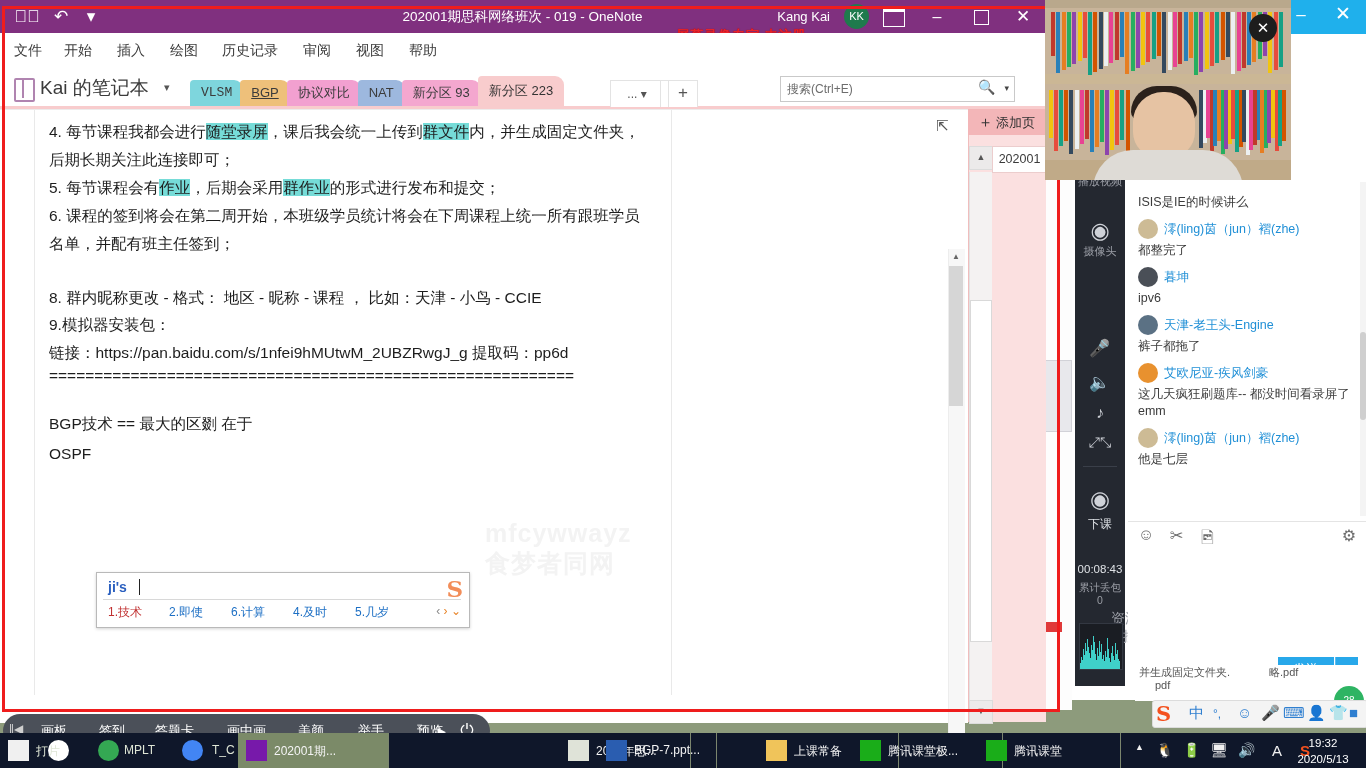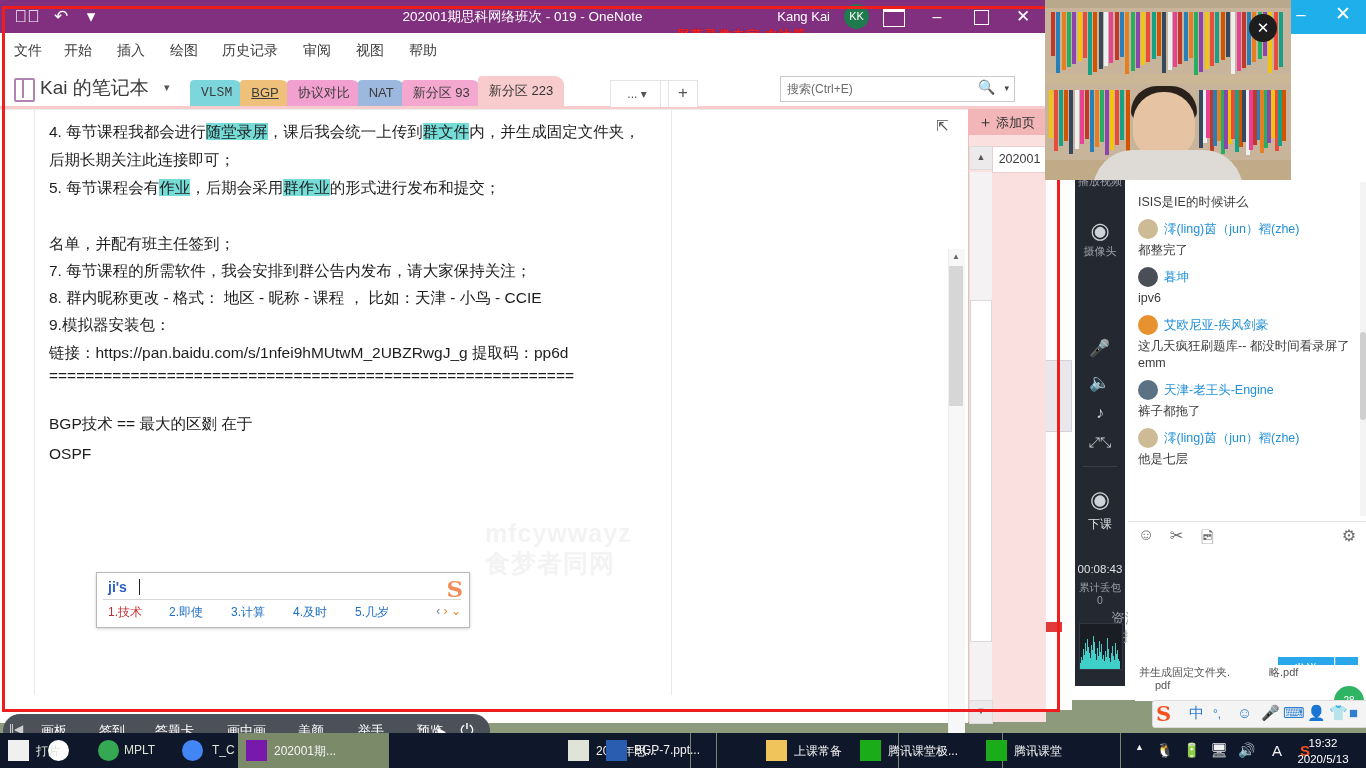--- a/index.html
+++ b/index.html
@@ -239,39 +239,39 @@
     <div class="sph">搜索(Ctrl+E)</div>
     <div class="smag">🔍</div>
     <div class="scar">▾</div>
   </div>
 
   <div class="page-canvas">
     <div class="note-area" id="note-host">
         <div class="nl" style="top: 11px;"><span>4. 每节课程我都会进行</span><span class="hl">随堂录屏</span><span>，课后我会统一上传到</span><span class="hl">群文件</span><span>内，并生成固定文件夹，</span></div>
         <div class="nl" style="top: 39px;"><span>后期长期关注此连接即可；</span></div>
         <div class="nl" style="top: 67px;"><span>5. 每节课程会有</span><span class="hl">作业</span><span>，后期会采用</span><span class="hl">群作业</span><span>的形式进行发布和提交；</span></div>
+        <div class="nl" style="top: 95px;"><span>6. 课程的签到将会在第二周开始，本班级学员统计将会在下周课程上统一所有跟班学员</span></div>
         <div class="nl" style="top: 123px;"><span>名单，并配有班主任签到；</span></div>
-        <div class="nl" style="top: 150px;"><span>7. 每节课程的所需软件，我会安排到群公告内发布，请大家保持关注；</span></div>
         <div class="nl" style="top: 177px;"><span>8. 群内昵称更改 - 格式： 地区 - 昵称 - 课程 ， 比如：天津 - 小鸟 - CCIE</span></div>
         <div class="nl" style="top: 204px;"><span>9.模拟器安装包：</span></div>
         <div class="nl" style="top: 232px;"><span>链接：https://pan.baidu.com/s/1nfei9hMUtwM_2UBZRwgJ_g   提取码：pp6d</span></div>
         <div class="nl" style="top: 255px;"><span>==========================================================</span></div>
         <div class="nl" style="top: 303px;"><span>BGP技术 == 最大的区剟 在于</span></div>
         <div class="nl" style="top: 333px;"><span>OSPF</span></div>
       </div>
     <div class="watermark">mfcywwayz 食梦者同网</div>
 
     <div class="ime">
       <div class="composed">ji's</div>
       <div class="caret"></div>
       <div class="sogou-s">S</div>
       <div class="sep"></div>
       <div class="cand first" style="left:11px">1.技术</div>
       <div class="cand" style="left:72px">2.即使</div>
-      <div class="cand" style="left:134px">3.计算</div>
+      <div class="cand" style="left:134px">6.计算</div>
       <div class="cand" style="left:196px">4.及时</div>
       <div class="cand" style="left:258px">5.几岁</div>
       <div class="navs">
         <span>‹</span>
         <b>›</b>
         <b>⌄</b>
       </div>
     </div>
 
     <div class="note-scroll-track"></div>
@@ -376,31 +376,31 @@
       </div>
       <div class="msg">
         <div class="row">
           <div class="av" style="background: rgb(74, 79, 87);"></div>
           <div class="nick">暮坤</div>
         </div>
         <div class="body">ipv6</div>
       </div>
       <div class="msg">
         <div class="row">
+          <div class="av" style="background: rgb(91, 113, 132);"></div>
+          <div class="nick">天津-老王头-Engine</div>
+        </div>
+        <div class="body">裤子都拖了</div>
+      </div>
+      <div class="msg">
+        <div class="row">
           <div class="av" style="background: rgb(232, 145, 47);"></div>
           <div class="nick">艾欧尼亚-疾风剑豪</div>
         </div>
         <div class="body">这几天疯狂刷题库-- 都没时间看录屏了<br>emm</div>
-      </div>
-      <div class="msg">
-        <div class="row">
-          <div class="av" style="background: rgb(91, 113, 132);"></div>
-          <div class="nick">天津-老王头-Engine</div>
-        </div>
-        <div class="body">裤子都拖了</div>
       </div>
       <div class="msg">
         <div class="row">
           <div class="av" style="background: rgb(205, 187, 149);"></div>
           <div class="nick">澪(ling)茵（jun）褶(zhe)</div>
         </div>
         <div class="body">他是七层</div>
       </div>
     </div>
   <div class="chat-sbtrack"></div>

